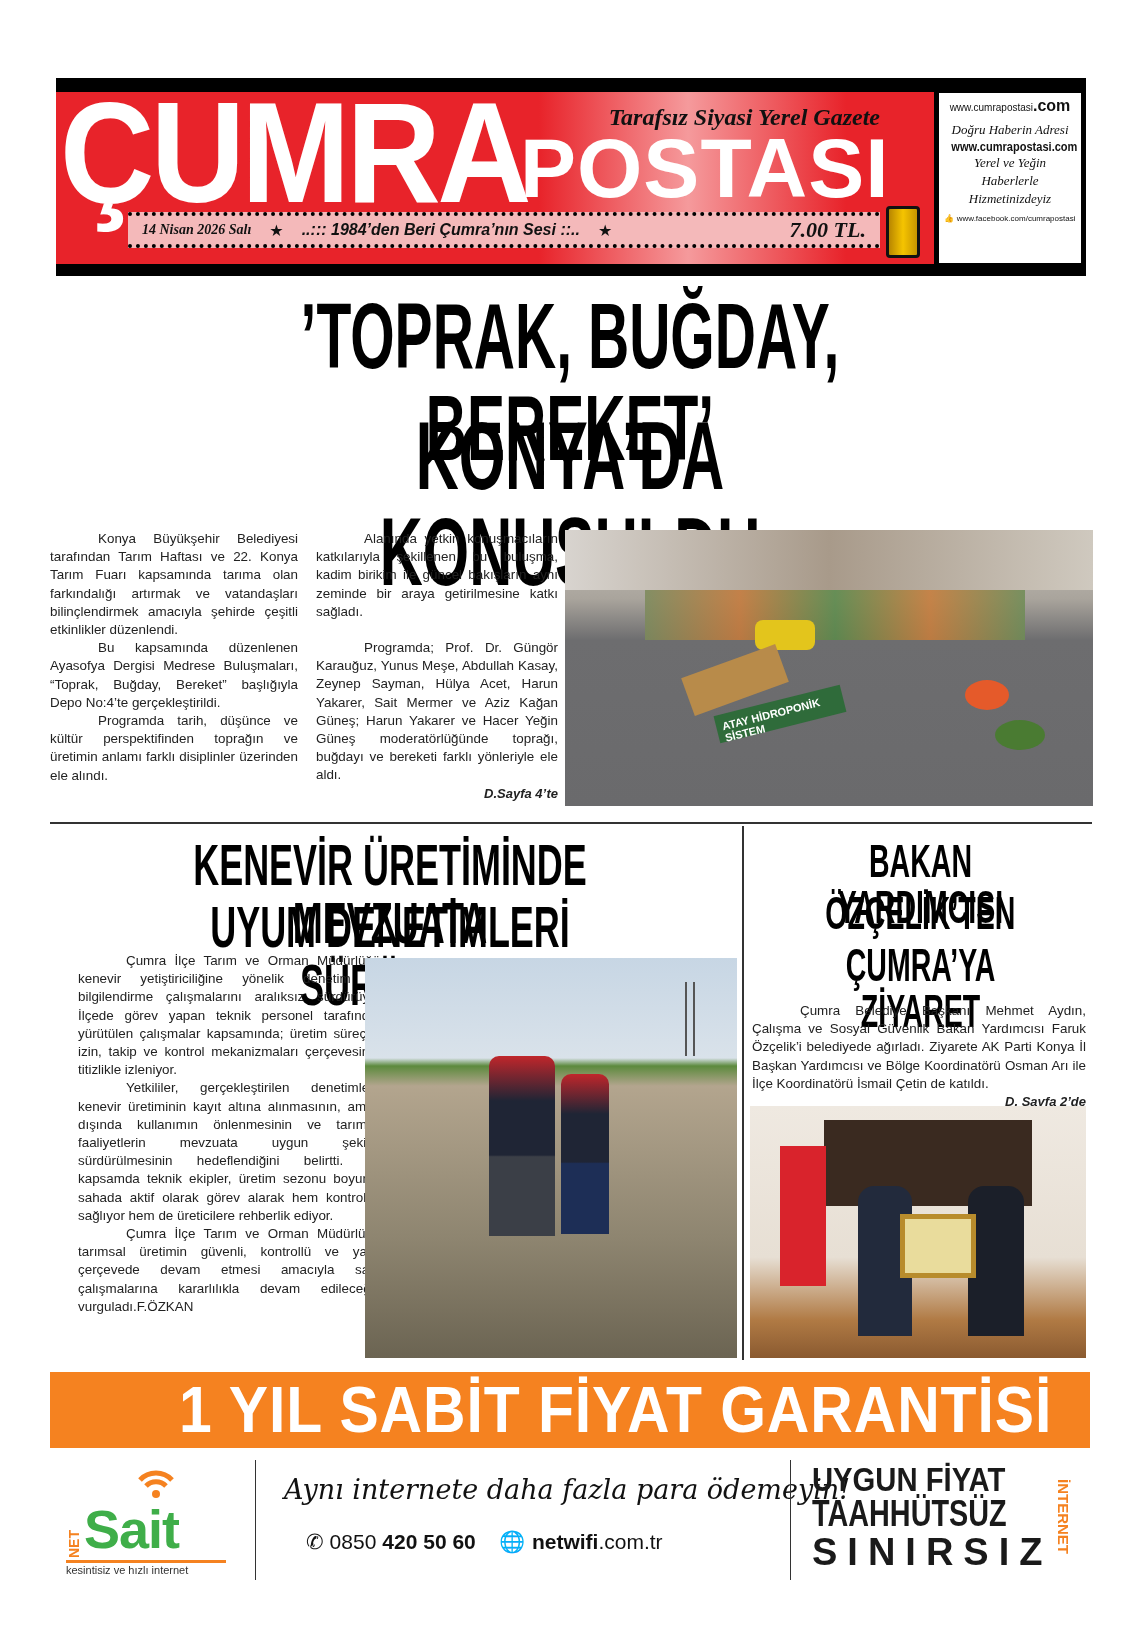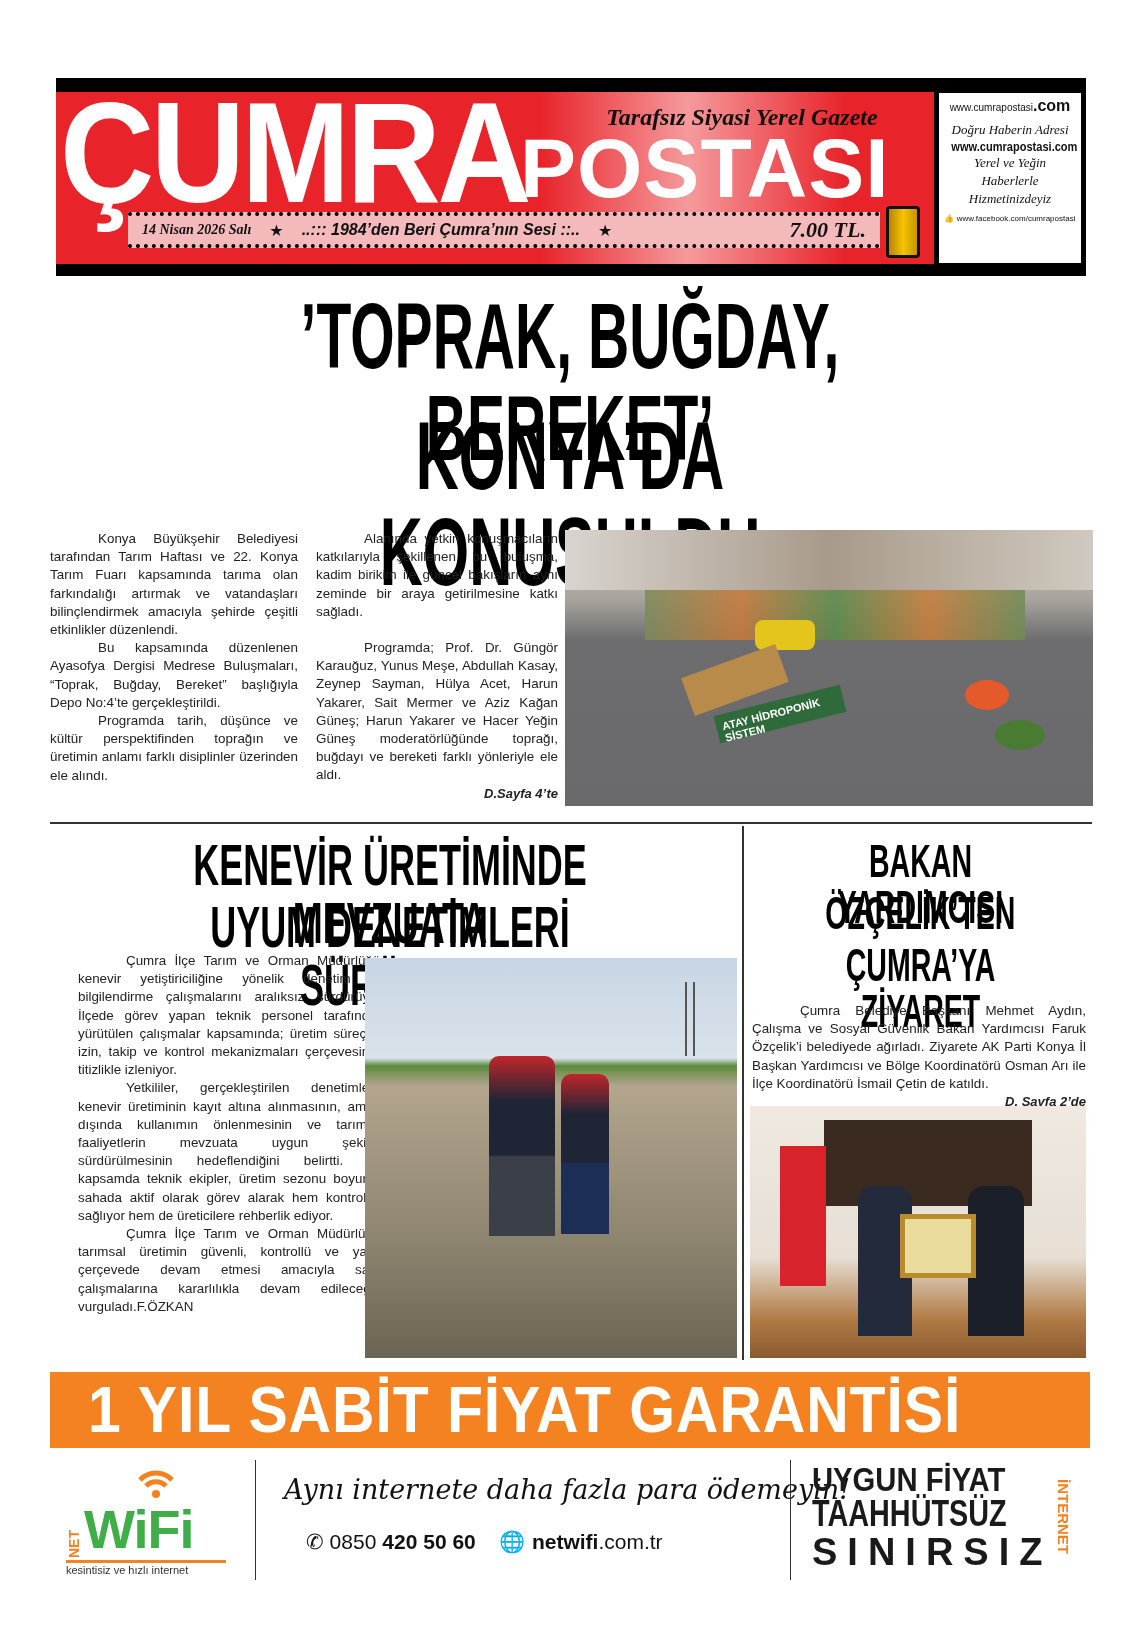--- a/index.html
+++ b/index.html
@@ -2,21 +2,21 @@
 <html><head>
 <meta charset="utf-8">
 <style>
 *{box-sizing:border-box;margin:0;padding:0;}
 body{width:1140px;height:1641px;background:#ffffff;position:relative;overflow:hidden;font-family:"Liberation Sans",sans-serif;color:#111;}
 .abs{position:absolute;}
 
 .mast-outer{left:56px;top:78px;width:1030px;height:198px;background:#000;}
 .mast-red{left:56px;top:88px;width:878px;height:180px;background:linear-gradient(90deg,#e8232a 0%,#e8232a 55%,#f59a9c 72%,#e8232a 90%);border-top:4px solid #000;border-bottom:4px solid #000;}
 .mast-logo-cumra{left:60px;top:82px;font-family:"Liberation Sans",sans-serif;font-weight:bold;font-size:142px;color:#fff;letter-spacing:-4px;line-height:1;transform:scaleX(0.92);transform-origin:left top;}
-.mast-slogan{left:572px;top:104px;width:340px;text-align:center;font-family:"Liberation Serif",serif;font-style:italic;font-weight:bold;font-size:24px;color:#111;}
+.mast-slogan{left:540px;top:104px;width:340px;text-align:right;font-family:"Liberation Serif",serif;font-style:italic;font-weight:bold;font-size:24px;color:#111;}
 .mast-postasi{left:520px;top:126px;font-family:"Liberation Sans",sans-serif;font-weight:bold;font-size:84px;color:#fff;letter-spacing:1px;line-height:1;}
 .mast-strip{left:128px;top:212px;width:752px;height:36px;background:#f4b9ba;border-top:4px dotted #000;border-bottom:4px dotted #000;display:flex;align-items:center;padding:0 14px;gap:18px;}
 .mast-date{font-family:Liberation Serif, serif;font-style:italic;font-weight:bold;font-size:14px;}
 .mast-motto{font-style:italic;font-weight:bold;font-size:16px;}
 .mast-price{font-family:"Liberation Serif",serif;font-style:italic;font-weight:bold;font-size:22px;margin-left:auto;}
 .mast-can{left:886px;top:206px;width:34px;height:52px;background:linear-gradient(90deg,#b88600,#f5c400,#c79500);border:3px solid #111;border-radius:4px;}
 .mast-box{left:936px;top:90px;width:148px;height:176px;background:#fff;border:3px solid #000;text-align:center;padding:4px 2px;}
 .mb-site{font-size:16px;font-weight:bold;}
 .mb-site small{font-size:10px;font-weight:normal;text-align:center;}
 .mb-line{font-family:"Liberation Serif",serif;font-style:italic;font-size:13px;line-height:18px;}
@@ -24,21 +24,21 @@
 .mb-fb{font-size:8px;margin-top:6px;}
 
 .h1{left:40px;width:1060px;text-align:center;font-family:"Liberation Sans",sans-serif;font-weight:bold;color:#000;line-height:1;}
 .h1 span{display:inline-block;transform:scaleX(0.62);transform-origin:center;}
 .col-text{font-size:13.4px;line-height:18.2px;text-align:justify;color:#222;}
 .col-text p{text-indent:48px;}
 .dsayfa{font-weight:bold;font-style:italic;font-size:13px;text-align:right;}
 .photo{background:#777;overflow:hidden;}
 .rule{background:#333;}
 
-.ad-bar{left:50px;top:1372px;width:1040px;height:76px;background:#f58220;text-align:left;color:#fff;font-weight:bold;font-size:64px;line-height:76px;letter-spacing:1px;}
+.ad-bar{left:50px;top:1372px;width:1040px;height:76px;background:#f58220;text-align:right;color:#fff;font-weight:bold;font-size:64px;line-height:76px;letter-spacing:1px;}
 .ad-bar span{display:inline-block;transform:scaleX(0.92);}
 </style>
 </head>
 <body>
 
 <div class="abs mast-outer"></div>
 <div class="abs mast-red"></div>
 <div class="abs mast-logo-cumra">ÇUMRA</div>
 <div class="abs mast-slogan">Tarafsız Siyasi Yerel Gazete</div>
 <div class="abs mast-postasi">POSTASI</div>
@@ -119,21 +119,21 @@
 
 <div class="abs" style="left:66px;top:1466px;width:170px;height:110px;">
   <div class="abs" style="left:70px;top:0;width:40px;height:34px;">
     <svg width="40" height="34" viewBox="0 0 40 34">
         <path d="M4 14 A22 22 0 0 1 36 14" stroke="#f58220" stroke-width="5" fill="none"></path>
         <path d="M10 20 A14 14 0 0 1 30 20" stroke="#f58220" stroke-width="5" fill="none"></path>
         <circle cx="20" cy="28" r="4" fill="#f58220"></circle>
       </svg>
   </div>
   <div class="abs" style="left:0;top:50px;width:20px;height:42px;color:#f58220;font-weight:bold;font-size:14px;writing-mode:vertical-rl;transform:rotate(180deg);">NET</div>
-  <div class="abs" style="left:18px;top:36px;color:#3fae49;font-weight:bold;font-size:54px;line-height:1;letter-spacing:-1px;">WiFi</div>
+  <div class="abs" style="left:18px;top:36px;color:#3fae49;font-weight:bold;font-size:54px;line-height:1;letter-spacing:-1px;">Sait</div>
   <div class="abs" style="left:0;top:94px;width:160px;height:3px;background:#f58220;"></div>
   <div class="abs" style="left:0;top:98px;font-size:11px;color:#333;white-space:nowrap;">kesintisiz ve hızlı internet</div>
 </div>
 <div class="abs rule" style="left:255px;top:1460px;width:1px;height:120px;"></div>
 
 <div class="abs" style="left:284px;top:1474px;font-family:'DejaVu Serif',serif;font-style:italic;font-size:27px;color:#111;white-space:nowrap;">Aynı internete daha fazla para ödemeyin!</div>
 <div class="abs" style="left:306px;top:1530px;font-size:21px;white-space:nowrap;display:flex;align-items:center;gap:6px;">
   <span>✆</span>
   <span>0850</span>
   <b>420 50 60</b>

